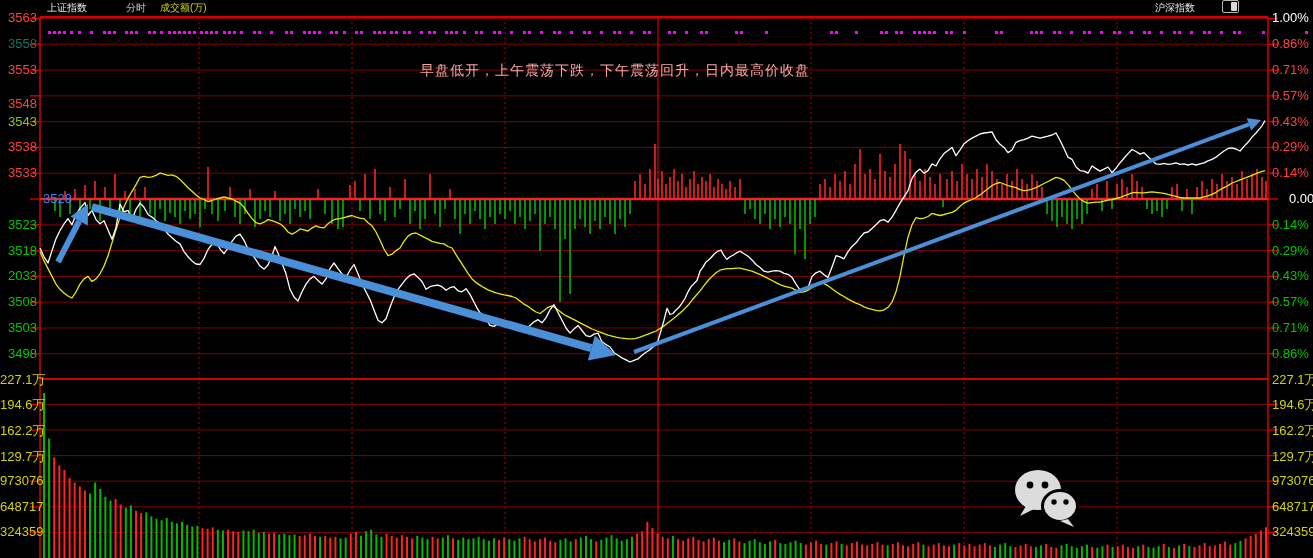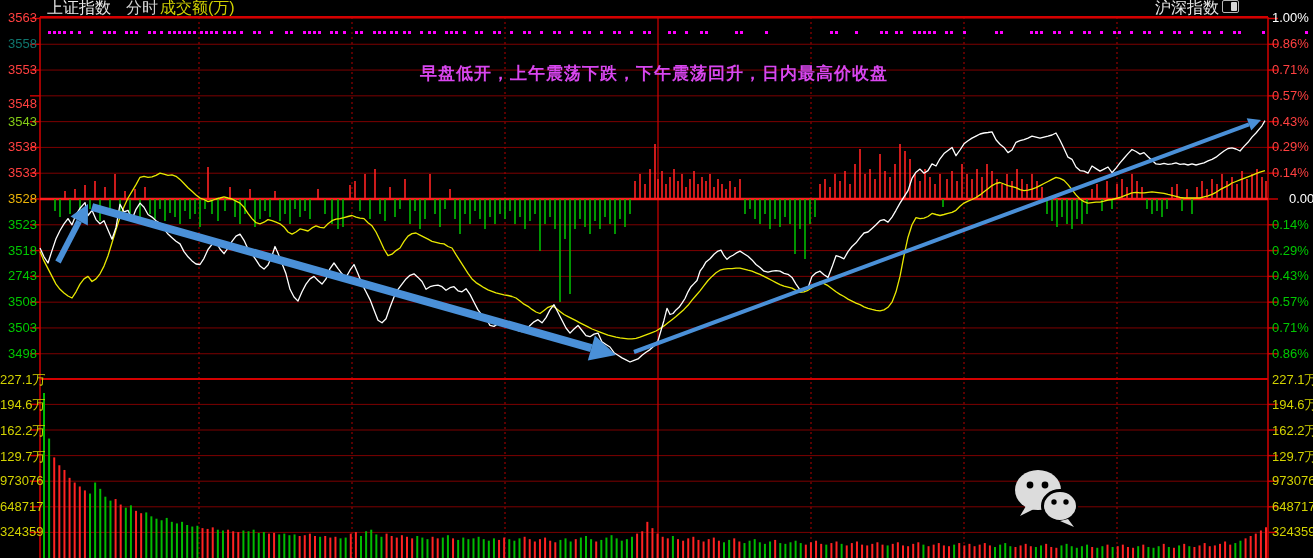--- a/index.html
+++ b/index.html
@@ -1,31 +1,31 @@
 <!DOCTYPE html>
 <html><head>
 <meta charset="utf-8">
 <style>
   html,body{margin:0;padding:0;background:#000;}
   .screen{position:relative;width:1313px;height:558px;background:#000;overflow:hidden;
           font-family:"Liberation Sans","DejaVu Sans",sans-serif;}
-  .hdr{position:absolute;left:0;top:0;width:100%;height:17px;font-size:16px;line-height:16px;}
+  .hdr{position:absolute;left:0;top:0;width:100%;height:17px;font-size:10px;line-height:16px;}
   .hdr span{position:absolute;top:0;white-space:nowrap;}
   .t-white{color:#e8e8e8;}
   .t-grey{color:#d0d0d0;}
   .t-yellow{color:#d2d200;}
   .panel-icon{position:absolute;left:1222px;top:3px;width:15px;height:11px;border:1px solid #b8b8b8;
               border-radius:2px;background:#000;}
   .panel-icon::after{content:"";position:absolute;right:1px;top:1px;bottom:1px;width:6px;background:#d8d8d8;border-radius:1px;}
   svg.chart{position:absolute;left:0;top:0;}
   .axis-label{position:absolute;font-size:13px;white-space:nowrap;}
   .axis-left{width:37px;text-align:right;}
   .axis-right{left:1272px;text-align:left;}
-  .annotation{position:absolute;left:420px;top:62px;font-size:17px;letter-spacing:1px;color:#d946ef;
-              white-space:nowrap;z-index:6;font-weight:bold;}
+  .annotation{position:absolute;left:420px;top:62px;font-size:14px;letter-spacing:1px;color:#fca5a5;
+              white-space:nowrap;z-index:6;}
   .watermark{position:absolute;left:1012px;top:468px;z-index:7;display:flex;align-items:center;}
   .watermark .wm-text{color:#e6e6e6;font-size:37px;letter-spacing:1px;white-space:nowrap;
               text-shadow:2px 2px 3px rgba(0,0,0,.9);line-height:60px;}
 </style>
 </head>
 <body>
 
 <div class="screen">
 
   <div class="hdr">
@@ -732,24 +732,24 @@
     </svg>
 
   <div id="leftAxis">
       <div class="axis-label axis-left" style="left: 0px; top: 10.47px; color: rgb(255, 64, 64);">3563</div>
       <div class="axis-label axis-left" style="left: 0px; top: 36.26px; color: #0f766e;">3558</div>
       <div class="axis-label axis-left" style="left: 0px; top: 62.05px; color: rgb(255, 64, 64);">3553</div>
       <div class="axis-label axis-left" style="left: 0px; top: 96px; color: rgb(255, 64, 64);">3548</div>
       <div class="axis-label axis-left" style="left: 0px; top: 113.63px; color: #84cc16;">3543</div>
       <div class="axis-label axis-left" style="left: 0px; top: 139.42px; color: rgb(255, 64, 64); text-align: right;">3538</div>
       <div class="axis-label axis-left" style="left: 0px; top: 165.21px; color: rgb(255, 64, 64);">3533</div>
-      <div class="axis-label axis-left" style="left: 0px; top: 191px; color: #eab308;">3528</div>
+      <div class="axis-label axis-left" style="left: 0px; top: 191px; color: #3b82f6; padding-left: 35px;">3528</div>
       <div class="axis-label axis-left" style="left: 0px; top: 216.79px; color: rgb(0, 200, 0);">3523</div>
       <div class="axis-label axis-left" style="left: 0px; top: 242.58px; color: rgb(0, 200, 0);">3518</div>
-      <div class="axis-label axis-left" style="left: 0px; top: 268.37px; color: rgb(0, 200, 0);">2743</div>
+      <div class="axis-label axis-left" style="left: 0px; top: 268.37px; color: rgb(0, 200, 0);">2033</div>
       <div class="axis-label axis-left" style="left: 0px; top: 294.16px; color: rgb(0, 200, 0);">3508</div>
       <div class="axis-label axis-left" style="left: 0px; top: 319.95px; color: rgb(0, 200, 0);">3503</div>
       <div class="axis-label axis-left" style="left: 0px; top: 345.74px; color: rgb(0, 200, 0);">3498</div>
     </div>
   <div id="rightAxis">
       <div class="axis-label axis-right" style="left: 1272px; top: 10.47px; color: #ffffff;">1.00%</div>
       <div class="axis-label axis-right" style="left: 1272px; top: 36.26px; color: rgb(255, 64, 64);">0.86%</div>
       <div class="axis-label axis-right" style="left: 1272px; top: 62.05px; color: rgb(255, 64, 64);">0.71%</div>
       <div class="axis-label axis-right" style="left: 1272px; top: 87.84px; color: rgb(255, 64, 64);">0.57%</div>
       <div class="axis-label axis-right" style="left: 1272px; top: 113.63px; color: rgb(255, 64, 64);">0.43%</div>

